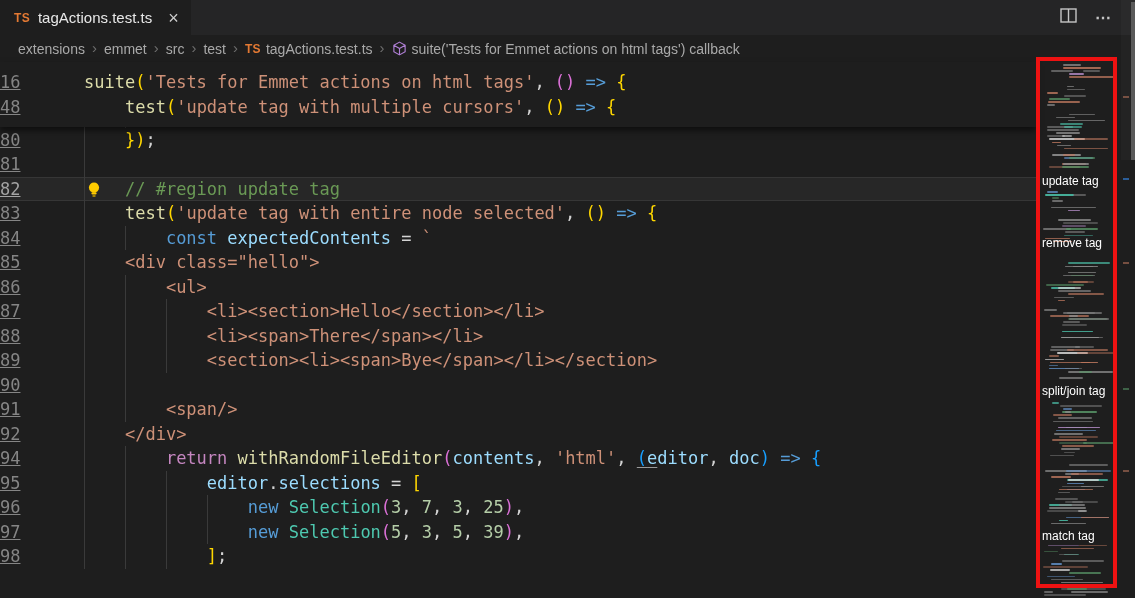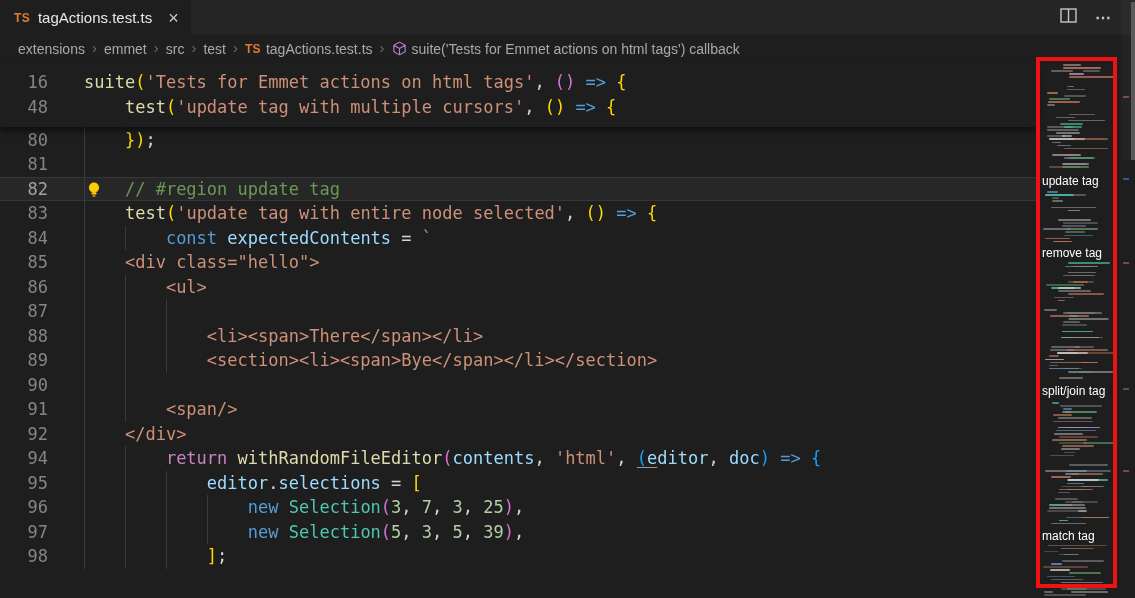--- a/index.html
+++ b/index.html
@@ -18,21 +18,21 @@
   
   .breadcrumbs{position:absolute;left:0;top:35px;width:1135px;height:27px;display:flex;
        align-items:center;padding-left:18px;color:#a9a9a9;font-size:14px;gap:7px;background:#1e1e1e;}
   .bc-item{display:inline-flex;align-items:center;gap:5px;cursor:pointer;}
   .bc-sep{color:#6e6e6e;font-size:15px;margin-top:-2px;}
 
   
   .editor{position:absolute;left:0;top:62px;width:1135px;height:536px;background:#1e1e1e;}
   .line{position:relative;height:24.5px;width:1036px;
         font-family:"DejaVu Sans Mono","Liberation Mono",monospace;font-size:17px;line-height:24.5px;}
-  .lnum{position:absolute;left:0;top:0;width:48px;text-align:right;color:#858585;}
+  .lnum{position:absolute;left:0;top:0;width:48px;text-align:left;color:#858585;text-decoration:underline;}
   .ltext{position:absolute;left:84px;top:0;white-space:pre;}
   .ig{position:absolute;top:0;bottom:0;width:1px;background:#3a3a3a;}
   .line.current{background:rgba(255,255,255,0.045);
         box-shadow:inset 0 1px 0 rgba(255,255,255,0.07),inset 0 -1px 0 rgba(255,255,255,0.07);}
   .line.current .lnum{color:#a3a3a3;}
   .u{text-decoration:underline;text-decoration-color:#9a9a9a;text-underline-offset:3px;}
   .bulb{position:absolute;left:86px;top:4px;width:16px;height:17px;}
 
   .sticky{position:absolute;left:0;top:0;width:1036px;height:57px;background:#1e1e1e;
         padding-top:8px;z-index:4;box-shadow:0 4px 6px rgba(0,0,0,0.5);}
@@ -157,21 +157,21 @@
         <span class="lnum">86</span>
         <span class="ig" style="left: calc(0ch + 84px);"></span>
         <span class="ig" style="left: calc(4ch + 84px);"></span>
         <span class="ltext"><span>        </span><span style="color: rgb(206, 145, 120);">&lt;ul&gt;</span></span>
       </div>
       <div class="line">
         <span class="lnum">87</span>
         <span class="ig" style="left: calc(0ch + 84px);"></span>
         <span class="ig" style="left: calc(4ch + 84px);"></span>
         <span class="ig" style="left: calc(8ch + 84px);"></span>
-        <span class="ltext"><span>            </span></span>
+        <span class="ltext"><span>            </span><span style="color: rgb(206, 145, 120);">&lt;li&gt;&lt;section&gt;Hello&lt;/section&gt;&lt;/li&gt;</span></span>
       </div>
       <div class="line">
         <span class="lnum">88</span>
         <span class="ig" style="left: calc(0ch + 84px);"></span>
         <span class="ig" style="left: calc(4ch + 84px);"></span>
         <span class="ig" style="left: calc(8ch + 84px);"></span>
         <span class="ltext"><span>            </span><span style="color: rgb(206, 145, 120);">&lt;li&gt;&lt;span&gt;There&lt;/span&gt;&lt;/li&gt;</span></span>
       </div>
       <div class="line">
         <span class="lnum">89</span>
@@ -400,21 +400,21 @@
       <div class="mm-dash" style="top: 513.5px; left: 7px; width: 28px; background: rgb(106, 158, 219); opacity: 0.43;"></div>
       <div class="mm-dash" style="top: 516.6px; left: 11px; width: 32px; background: rgb(138, 138, 138); opacity: 0.55;"></div>
       <div class="mm-dash" style="top: 519.7px; left: 21px; width: 42px; background: rgb(138, 138, 138); opacity: 0.76;"></div>
       <div class="mm-dash" style="top: 522.8px; left: 3px; width: 26px; background: rgb(138, 138, 138); opacity: 0.74;"></div>
       <div class="mm-dash" style="top: 525.9px; left: 21px; width: 45px; background: rgb(138, 138, 138); opacity: 0.41;"></div>
       <div class="mm-dash" style="top: 525.9px; left: 27px; width: 20px; background: rgb(90, 154, 106); opacity: 0.59;"></div>
       <div class="mm-dash" style="top: 529px; left: 4px; width: 9px; background: rgb(138, 138, 138); opacity: 0.65;"></div>
       <div class="mm-dash" style="top: 529px; left: 31px; width: 37px; background: rgb(138, 138, 138); opacity: 0.72;"></div>
       <div class="mm-dash" style="top: 532.1px; left: 4px; width: 42px; background: rgb(138, 138, 138); opacity: 0.47;"></div>
       <div class="mm-label" style="top: 112px;">update tag</div>
-      <div class="mm-label" style="top: 184px;">remove tag</div>
+      <div class="mm-label" style="top: 174px;">remove tag</div>
       <div class="mm-label" style="top: 322px;">split/join tag</div>
       <div class="mm-label" style="top: 467px;">match tag</div>
     </div>
 </div>
 
 <div class="annotation"></div>
 
 <div class="sb-zone">
   <div class="sb-track-top"></div>
   <div class="sb-thumb"></div>

